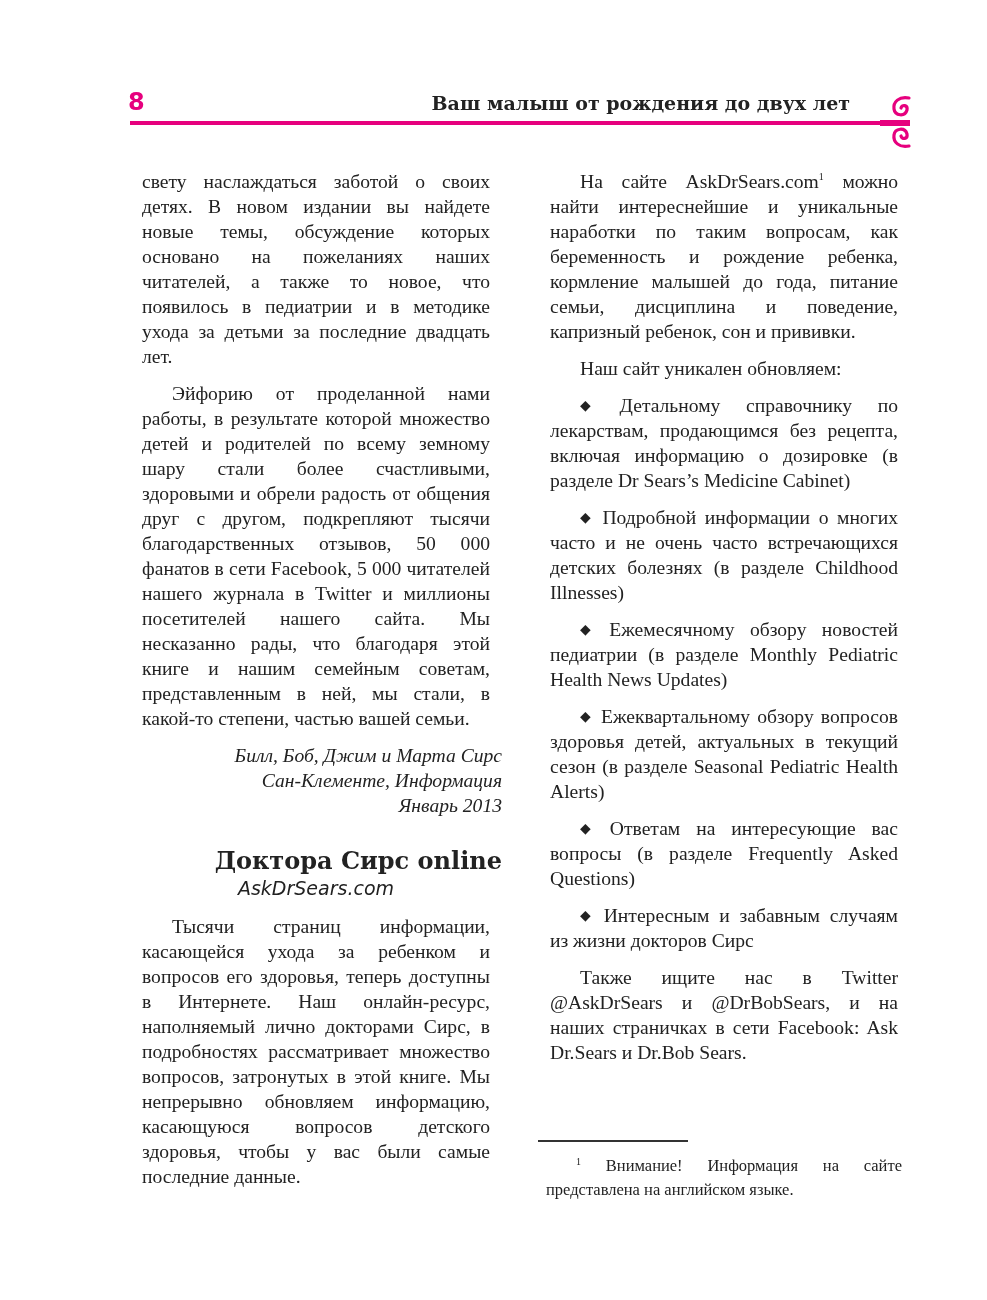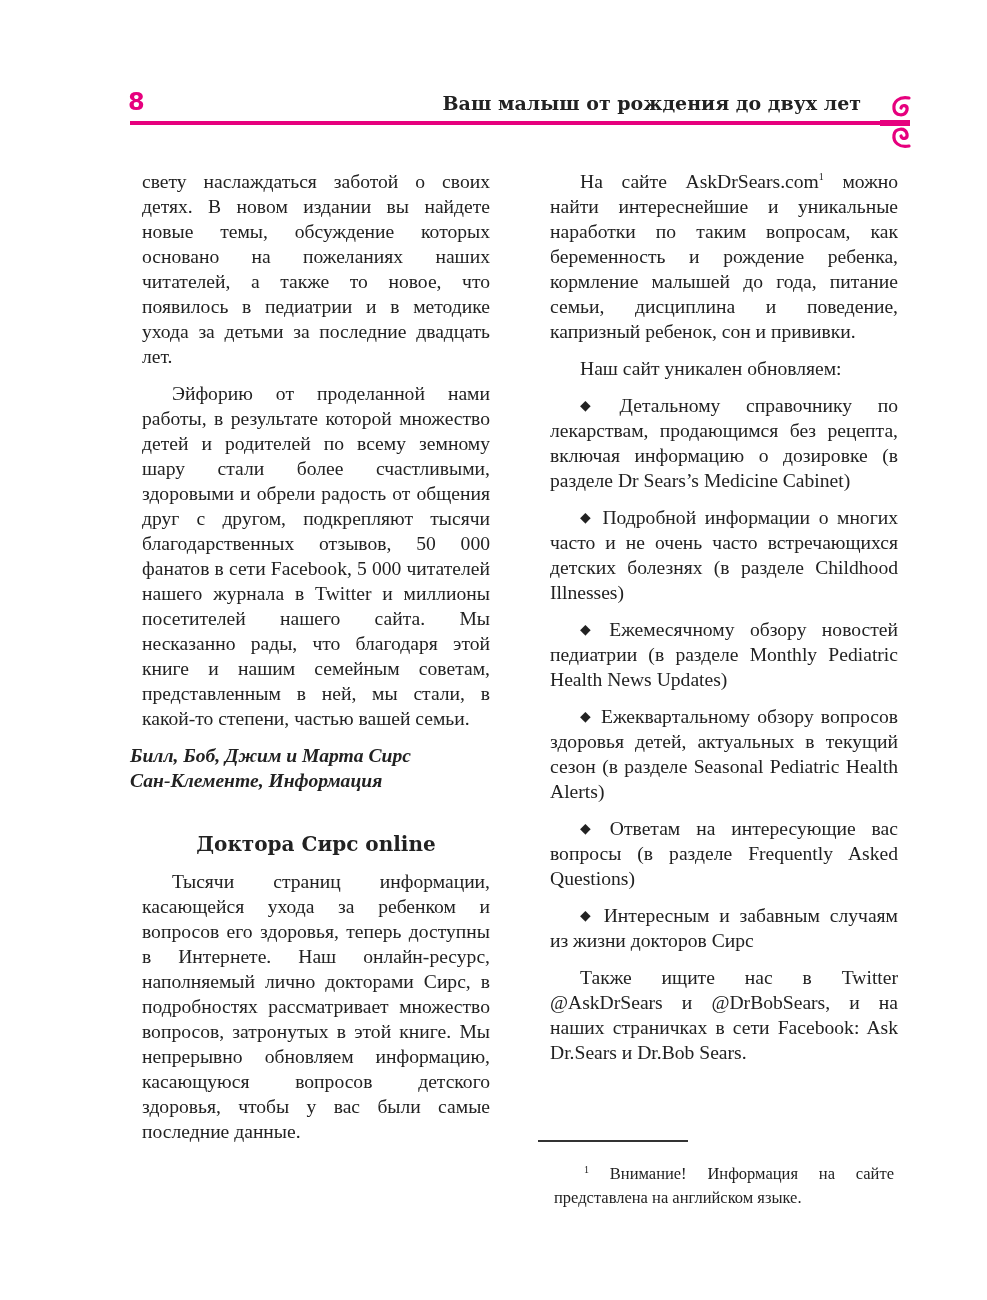--- a/index.html
+++ b/index.html
@@ -1,55 +1,57 @@
 <!DOCTYPE html>
 <html><head>
 <meta charset="utf-8">
 <style>
   html, body { margin: 0; padding: 0; background: #ffffff; }
   body { width: 987px; height: 1300px; position: relative; overflow: hidden; font-family: "DejaVu Serif", "Liberation Serif", serif; color: #222; }
   .page-num { position: absolute; left: 128px; top: 88px; font-family: "DejaVu Sans", sans-serif; font-weight: bold; font-size: 24px; color: #e6007e; }
-  .running-head { position: absolute; right: 126px; top: 92px; font-family: "DejaVu Serif", serif; font-weight: bold; font-size: 19px; color: #222; white-space: nowrap; }
+  .running-head { position: absolute; right: 137px; top: 92px; font-family: "DejaVu Serif", serif; font-weight: bold; font-size: 19px; color: #222; white-space: nowrap; }
   .rule { position: absolute; left: 130px; top: 121px; width: 752px; height: 4px; background: #e6007e; }
   .rule-end { position: absolute; left: 880px; top: 120px; width: 30px; height: 6px; background: #e6007e; }
   .ornament { position: absolute; left: 885px; top: 92px; width: 36px; height: 60px; }
   .col { position: absolute; font-family: "Liberation Serif", serif; font-size: 19.6px; line-height: 25px; text-align: justify; color: #222; }
   .col-left { left: 130px; top: 157px; width: 372px; }
   .col-right { left: 538px; top: 157px; width: 372px; }
   .col p { margin: 12px; text-indent: 0; }
   .col p.ind { text-indent: 30px; }
-  .sig { font-style: italic; font-weight: bold; }
-  .h-title { text-align: center; font-family: "DejaVu Serif", serif; font-weight: bold; font-size: 20px; line-height: 26px; margin-top: 38px; }
+  .sig { text-align: right; font-style: italic; }
+  .h-title { text-align: right; font-family: "DejaVu Serif", serif; font-weight: bold; font-size: 24px; line-height: 26px; margin-top: 30px; }
   .h-sub { text-align: center; font-family: "DejaVu Sans", sans-serif; font-style: italic; font-size: 19px; line-height: 28px; margin-bottom: 10px; }
   .bullet { color: #222; font-size: 14px; margin-right: 8px; vertical-align: 2px; }
   sup { font-size: 10px; line-height: 0; }
   .fn-rule { position: absolute; left: 538px; top: 1140px; width: 150px; height: 1.5px; background: #333; }
   .footnote { position: absolute; left: 538px; top: 1146px; width: 372px; font-family: "Liberation Serif", serif; font-size: 16.5px; line-height: 24px; text-align: justify; color: #222; }
-  .footnote .fn-ind { text-indent: 30px; margin: 16px; }
+  .footnote .fn-ind { text-indent: 30px; margin: 8px; }
 </style>
 </head>
 <body>
 
 <div class="page-num">8</div>
 <div class="running-head">Ваш малыш от рождения до двух лет</div>
 <div class="rule"></div>
 <div class="rule-end"></div>
 <svg class="ornament" viewBox="0 0 36 60">
   <g fill="none" stroke="#e6007e" stroke-width="3.2" stroke-linecap="round">
     <path d="M24 6 C14 4 8 10 9 17 C10 24 20 25 22 18 C23 13 17 12 16 16"></path>
     <path d="M24 54 C14 56 8 50 9 43 C10 36 20 35 22 42 C23 47 17 48 16 44"></path>
   </g>
 </svg>
 
 <div class="col col-left">
   <p>свету наслаждаться заботой о своих детях. В новом издании вы найдете новые темы, обсуждение которых основано на пожеланиях наших читателей, а также то новое, что появилось в педиатрии и в методике ухода за детьми за последние двадцать лет.</p>
   <p class="ind">Эйфорию от проделанной нами работы, в результате которой множество детей и родителей по всему земному шару стали более счастливыми, здоровыми и обрели радость от общения друг с другом, подкрепляют тысячи благодарственных отзывов, 50 000 фанатов в сети Facebook, 5 000 читателей нашего журнала в Twitter и миллионы посетителей нашего сайта. Мы несказанно рады, что благодаря этой книге и нашим семейным советам, представленным в ней, мы стали, в какой-то степени, частью вашей семьи.</p>
   <div class="sig">Билл, Боб, Джим и Марта Сирс</div>
   <div class="sig">Сан-Клементе, Информация</div>
+  <div class="sig">Январь 2013</div>
   <div class="h-title">Доктора Сирс online</div>
+  <div class="h-sub">AskDrSears.com</div>
   <p class="ind">Тысячи страниц информации, касающейся ухода за ребенком и вопросов его здоровья, теперь доступны в Интернете. Наш онлайн-ресурс, наполняемый лично докторами Сирс, в подробностях рассматривает множество вопросов, затронутых в этой книге. Мы непрерывно обновляем информацию, касающуюся вопросов детского здоровья, чтобы у вас были самые последние данные.</p>
 </div>
 
 <div class="col col-right">
   <p class="ind"><span>На сайте AskDrSears.com</span><sup>1</sup><span> можно найти интереснейшие и уникальные наработки по таким вопросам, как беременность и рождение ребенка, кормление малышей до года, питание семьи, дисциплина и поведение, капризный ребенок, сон и прививки.</span></p>
   <p class="ind">Наш сайт уникален обновляем:</p>
   <p class="ind"><span class="bullet">◆</span><span>Детальному справочнику по лекарствам, продающимся без рецепта, включая информацию о дозировке (в разделе Dr Sears’s Medicine Cabinet)</span></p>
   <p class="ind"><span class="bullet">◆</span><span>Подробной информации о многих часто и не очень часто встречающихся детских болезнях (в разделе Childhood Illnesses)</span></p>
   <p class="ind"><span class="bullet">◆</span><span>Ежемесячному обзору новостей педиатрии (в разделе Monthly Pediatric Health News Updates)</span></p>
   <p class="ind"><span class="bullet">◆</span><span>Ежеквартальному обзору вопросов здоровья детей, актуальных в текущий сезон (в разделе Seasonal Pediatric Health Alerts)</span></p>

